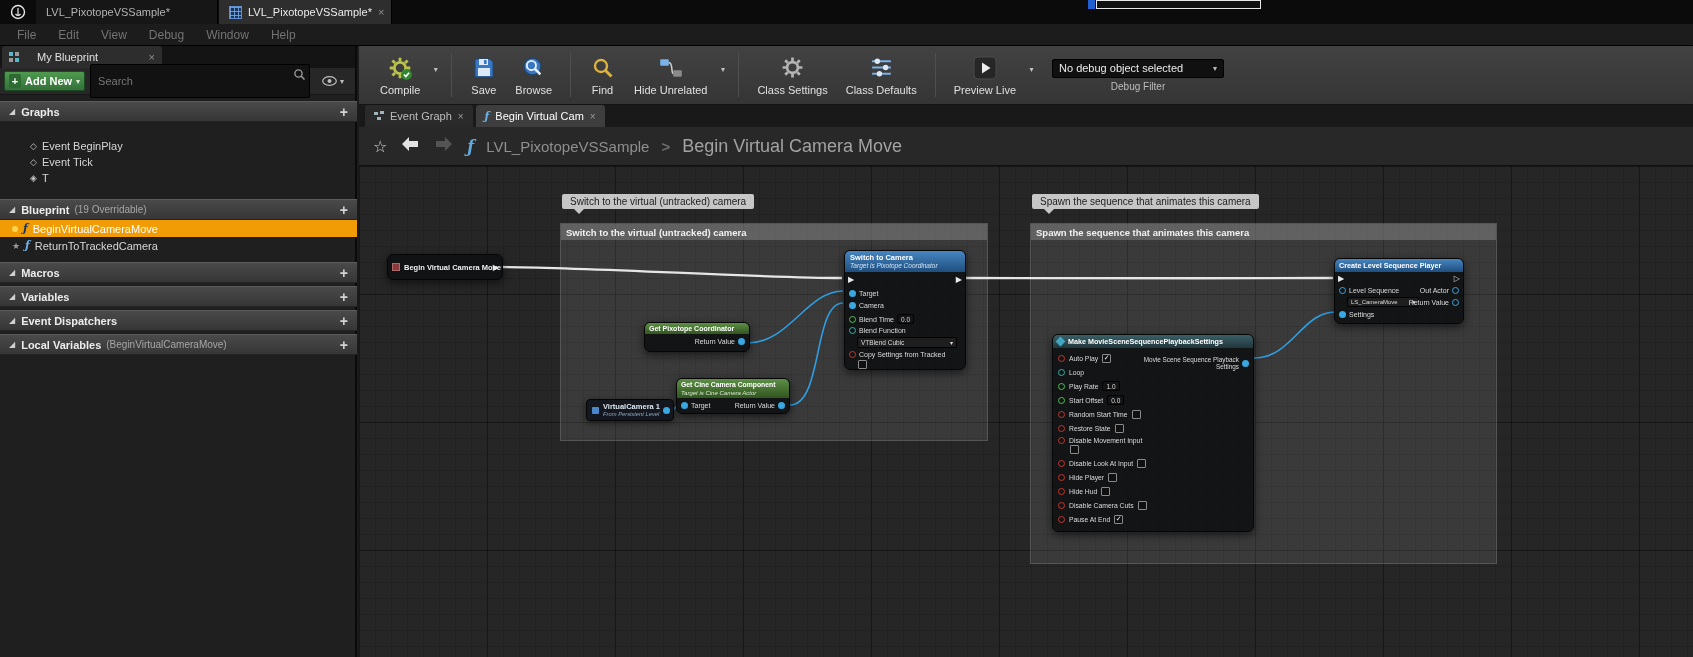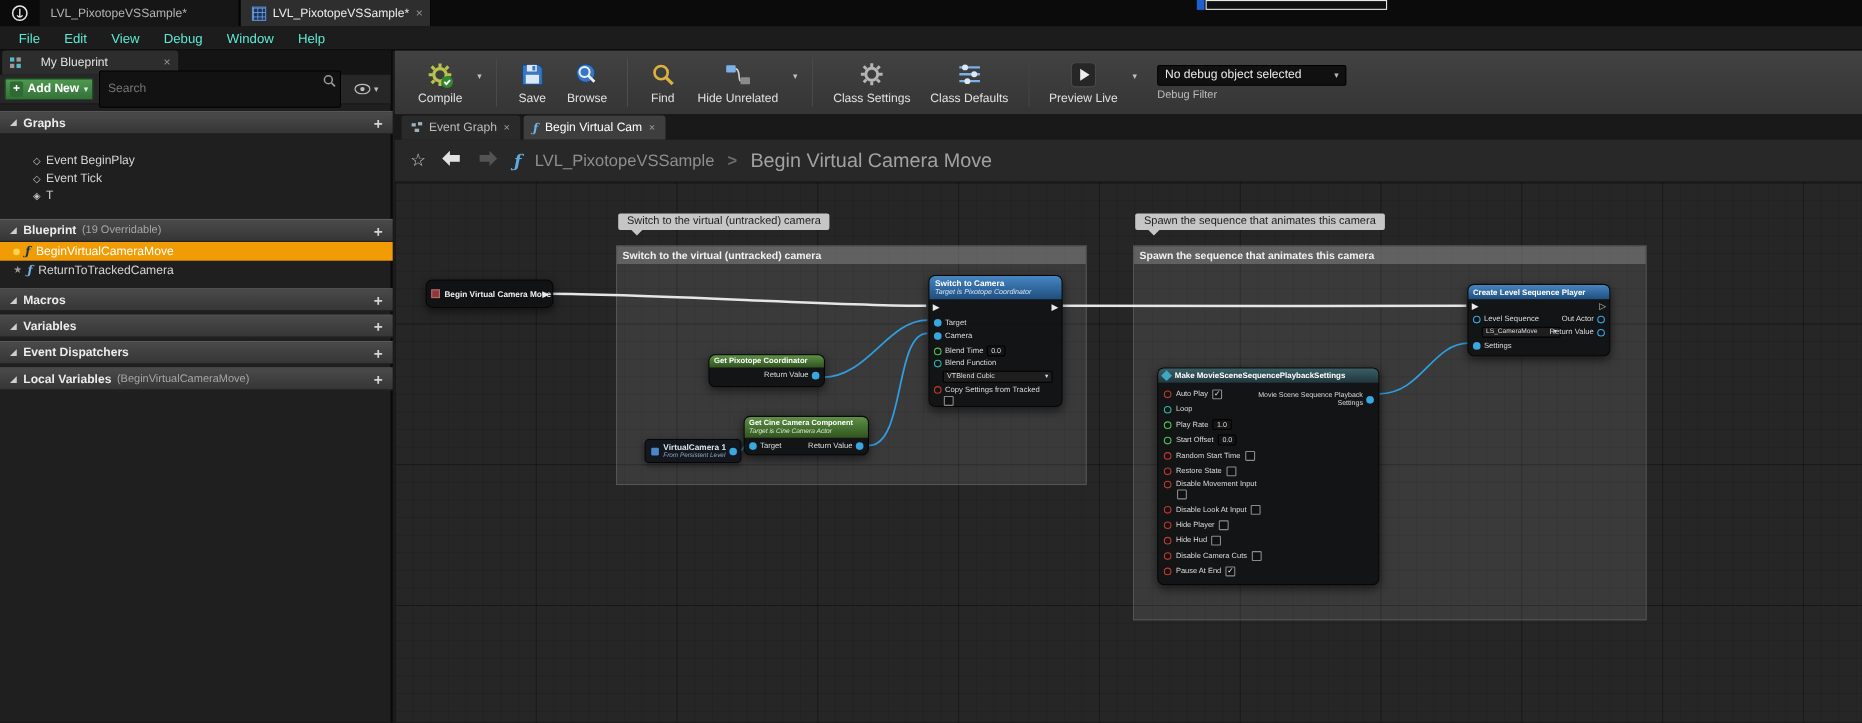--- a/index.html
+++ b/index.html
@@ -13,21 +13,21 @@
 .doc-tab{position:absolute;top:0;height:24px;display:flex;align-items:center;gap:6px;padding:0 10px;font-size:11px;color:#b3b3b3;background:#161616;border-right:1px solid #000}
 .doc-tab.active{background:#2e2e2e;color:#ececec}
 .bp-sq{width:13px;height:13px;background:#17365f;border:1px solid #5e8fd0;flex:none;
 background-image:linear-gradient(rgba(130,170,230,.8) 1px,transparent 1px),linear-gradient(90deg,rgba(130,170,230,.8) 1px,transparent 1px);background-size:4px 4px}
 .tab-close{color:#8f8f8f;font-size:11px;line-height:1}
 .win-artifact-blue{position:absolute;left:1088px;top:0;width:7px;height:9px;background:#1f5fd0}
 .win-artifact-box{position:absolute;left:1096px;top:0;width:165px;height:9px;background:#101010;border:1px solid #e8e8e8}
 
 
 .menubar{position:absolute;left:0;top:24px;width:100%;height:22px;background:#1c1c1c;border-bottom:1px solid #000;display:flex;align-items:center;padding-left:6px}
-.menu-item{padding:0 11px;font-size:12px;color:#5eead4}
+.menu-item{padding:0 11px;font-size:12px;color:#737373}
 
 
 .sidebar{position:absolute;left:0;top:46px;width:357px;height:611px;background:#1f1f1f;border-right:2px solid #0a0a0a}
 .sb-tabrow{position:absolute;left:0;top:0;width:100%;height:22px;background:#141414}
 .sb-tab{position:absolute;left:2px;top:0;width:160px;height:22px;background:#2d2d2d;border-radius:3px 3px 0 0;display:flex;align-items:center;gap:18px;padding:0 7px;font-size:11px;color:#e2e2e2}
 .sb-actions{position:absolute;left:0;top:22px;width:100%;height:27px;background:#272727;display:flex;align-items:center;gap:5px;padding:0 4px;border-bottom:1px solid #161616}
 .addnew{height:20px;display:flex;align-items:center;background:linear-gradient(#4f9a4f,#35703a);border:1px solid #1d4a20;border-radius:2px;color:#fff;font-size:11px;font-weight:bold;padding:0 4px;gap:4px}
 .addnew .plusbox{background:#2e6b33;border-radius:2px;width:12px;height:14px;display:flex;align-items:center;justify-content:center;font-size:11px}
 .addnew .caret{font-size:8px;color:#d8ecd8}
 .searchwrap{position:relative;flex:1;height:34px}
@@ -48,21 +48,21 @@
 .dot-icon{width:6px;height:6px;border-radius:50%;background:#ffd34d;flex:none}
 .star-icon{color:#9a9a9a;font-size:9px}
 .dia{color:#c3c3c3;font-size:9px;line-height:1}
 
 
 .toolbar{position:absolute;left:359px;top:46px;width:1334px;height:59px;background:linear-gradient(#424242,#353535);border-bottom:1px solid #141414;display:flex;align-items:center;padding-left:12px}
 .tbtn{display:flex;flex-direction:column;align-items:center;justify-content:center;gap:3px;padding:2px 9px;font-size:11px;color:#e0e0e0}
 .ticon{width:27px;height:27px;display:flex;align-items:center;justify-content:center;position:relative}
 .tdrop{width:13px;color:#c0c0c0;font-size:8px;display:flex;align-items:center;justify-content:center;align-self:center;margin-top:-12px}
 .tsep{width:1px;height:44px;background:#252525;border-right:1px solid #4f4f4f;margin:0 9px}
-.debugbox{margin-left:14px;display:flex;flex-direction:column;gap:3px}
+.debugbox{margin-left:14px;display:flex;flex-direction:column;align-items:center;gap:3px}
 .debug-select{width:172px;height:19px;background:#101010;border:1px solid #000;border-radius:2px;display:flex;align-items:center;justify-content:space-between;padding:0 6px;font-size:11px;color:#eaeaea}
 .debug-select .caret{font-size:8px;color:#bbb}
 .debug-label{font-size:10px;color:#bdbdbd}
 
 
 .gtabs{position:absolute;left:359px;top:105px;width:1334px;height:22px;background:#191919;display:flex;align-items:flex-end;padding-left:6px;gap:3px}
 .gtab{height:22px;display:flex;align-items:center;gap:6px;padding:0 9px;font-size:11px;background:#2a2a2a;color:#bdbdbd;border-radius:3px 3px 0 0}
 .gtab.active{background:#3e3e3e;color:#fff}
 .gtab .x{color:#9a9a9a;font-size:10px}
 

